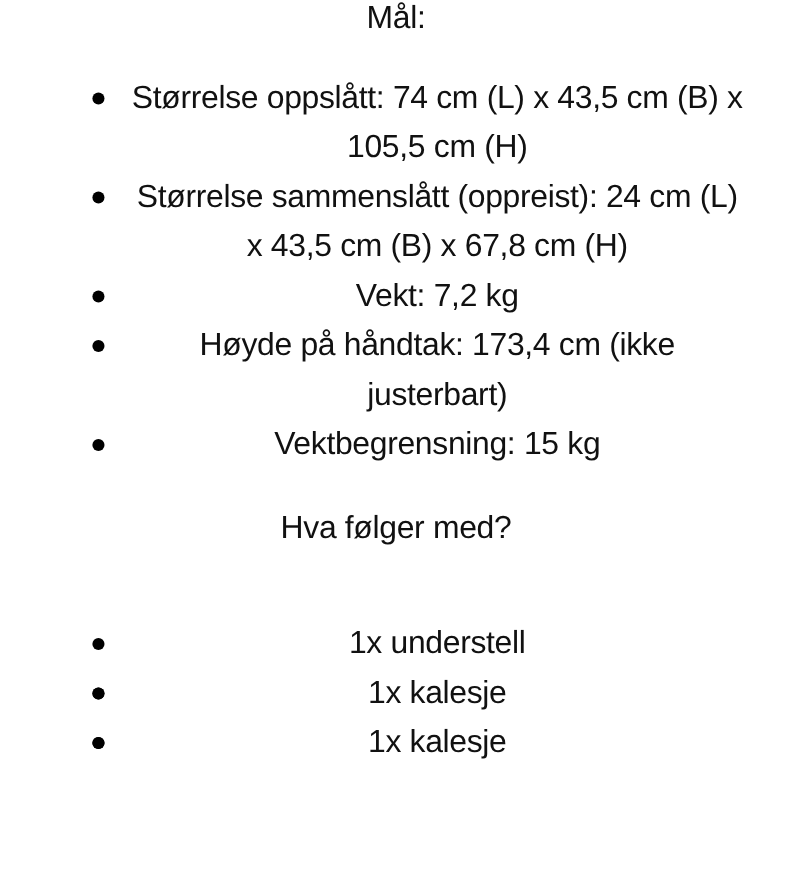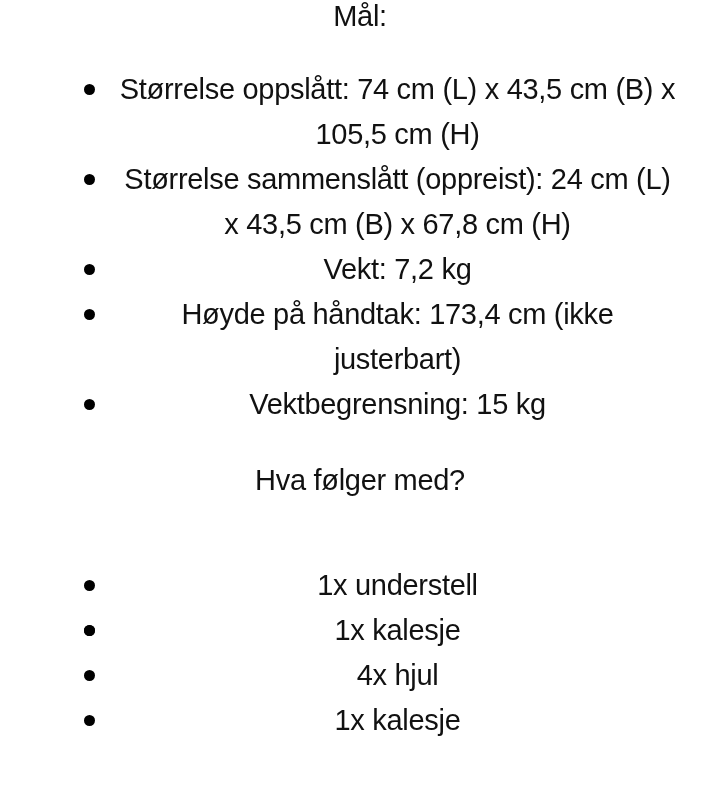--- a/index.html
+++ b/index.html
@@ -97,21 +97,20 @@
     </li>
     <li>
       <span class="bullet" style="top:17px"></span>
     </li>
     <li>
       <span class="bullet" style="top:17px"></span>
       <span class="item-text">1x kalesje</span>
     </li>
     <li>
       <span class="bullet" style="top:17px"></span>
-      <span class="item-text">4x hjul</span>
     </li>
     <li>
       <span class="bullet" style="top:17px"></span>
       <span class="item-text">1x kalesje</span>
     </li>
   </ul>
 
 </div>
 
 </body></html>

